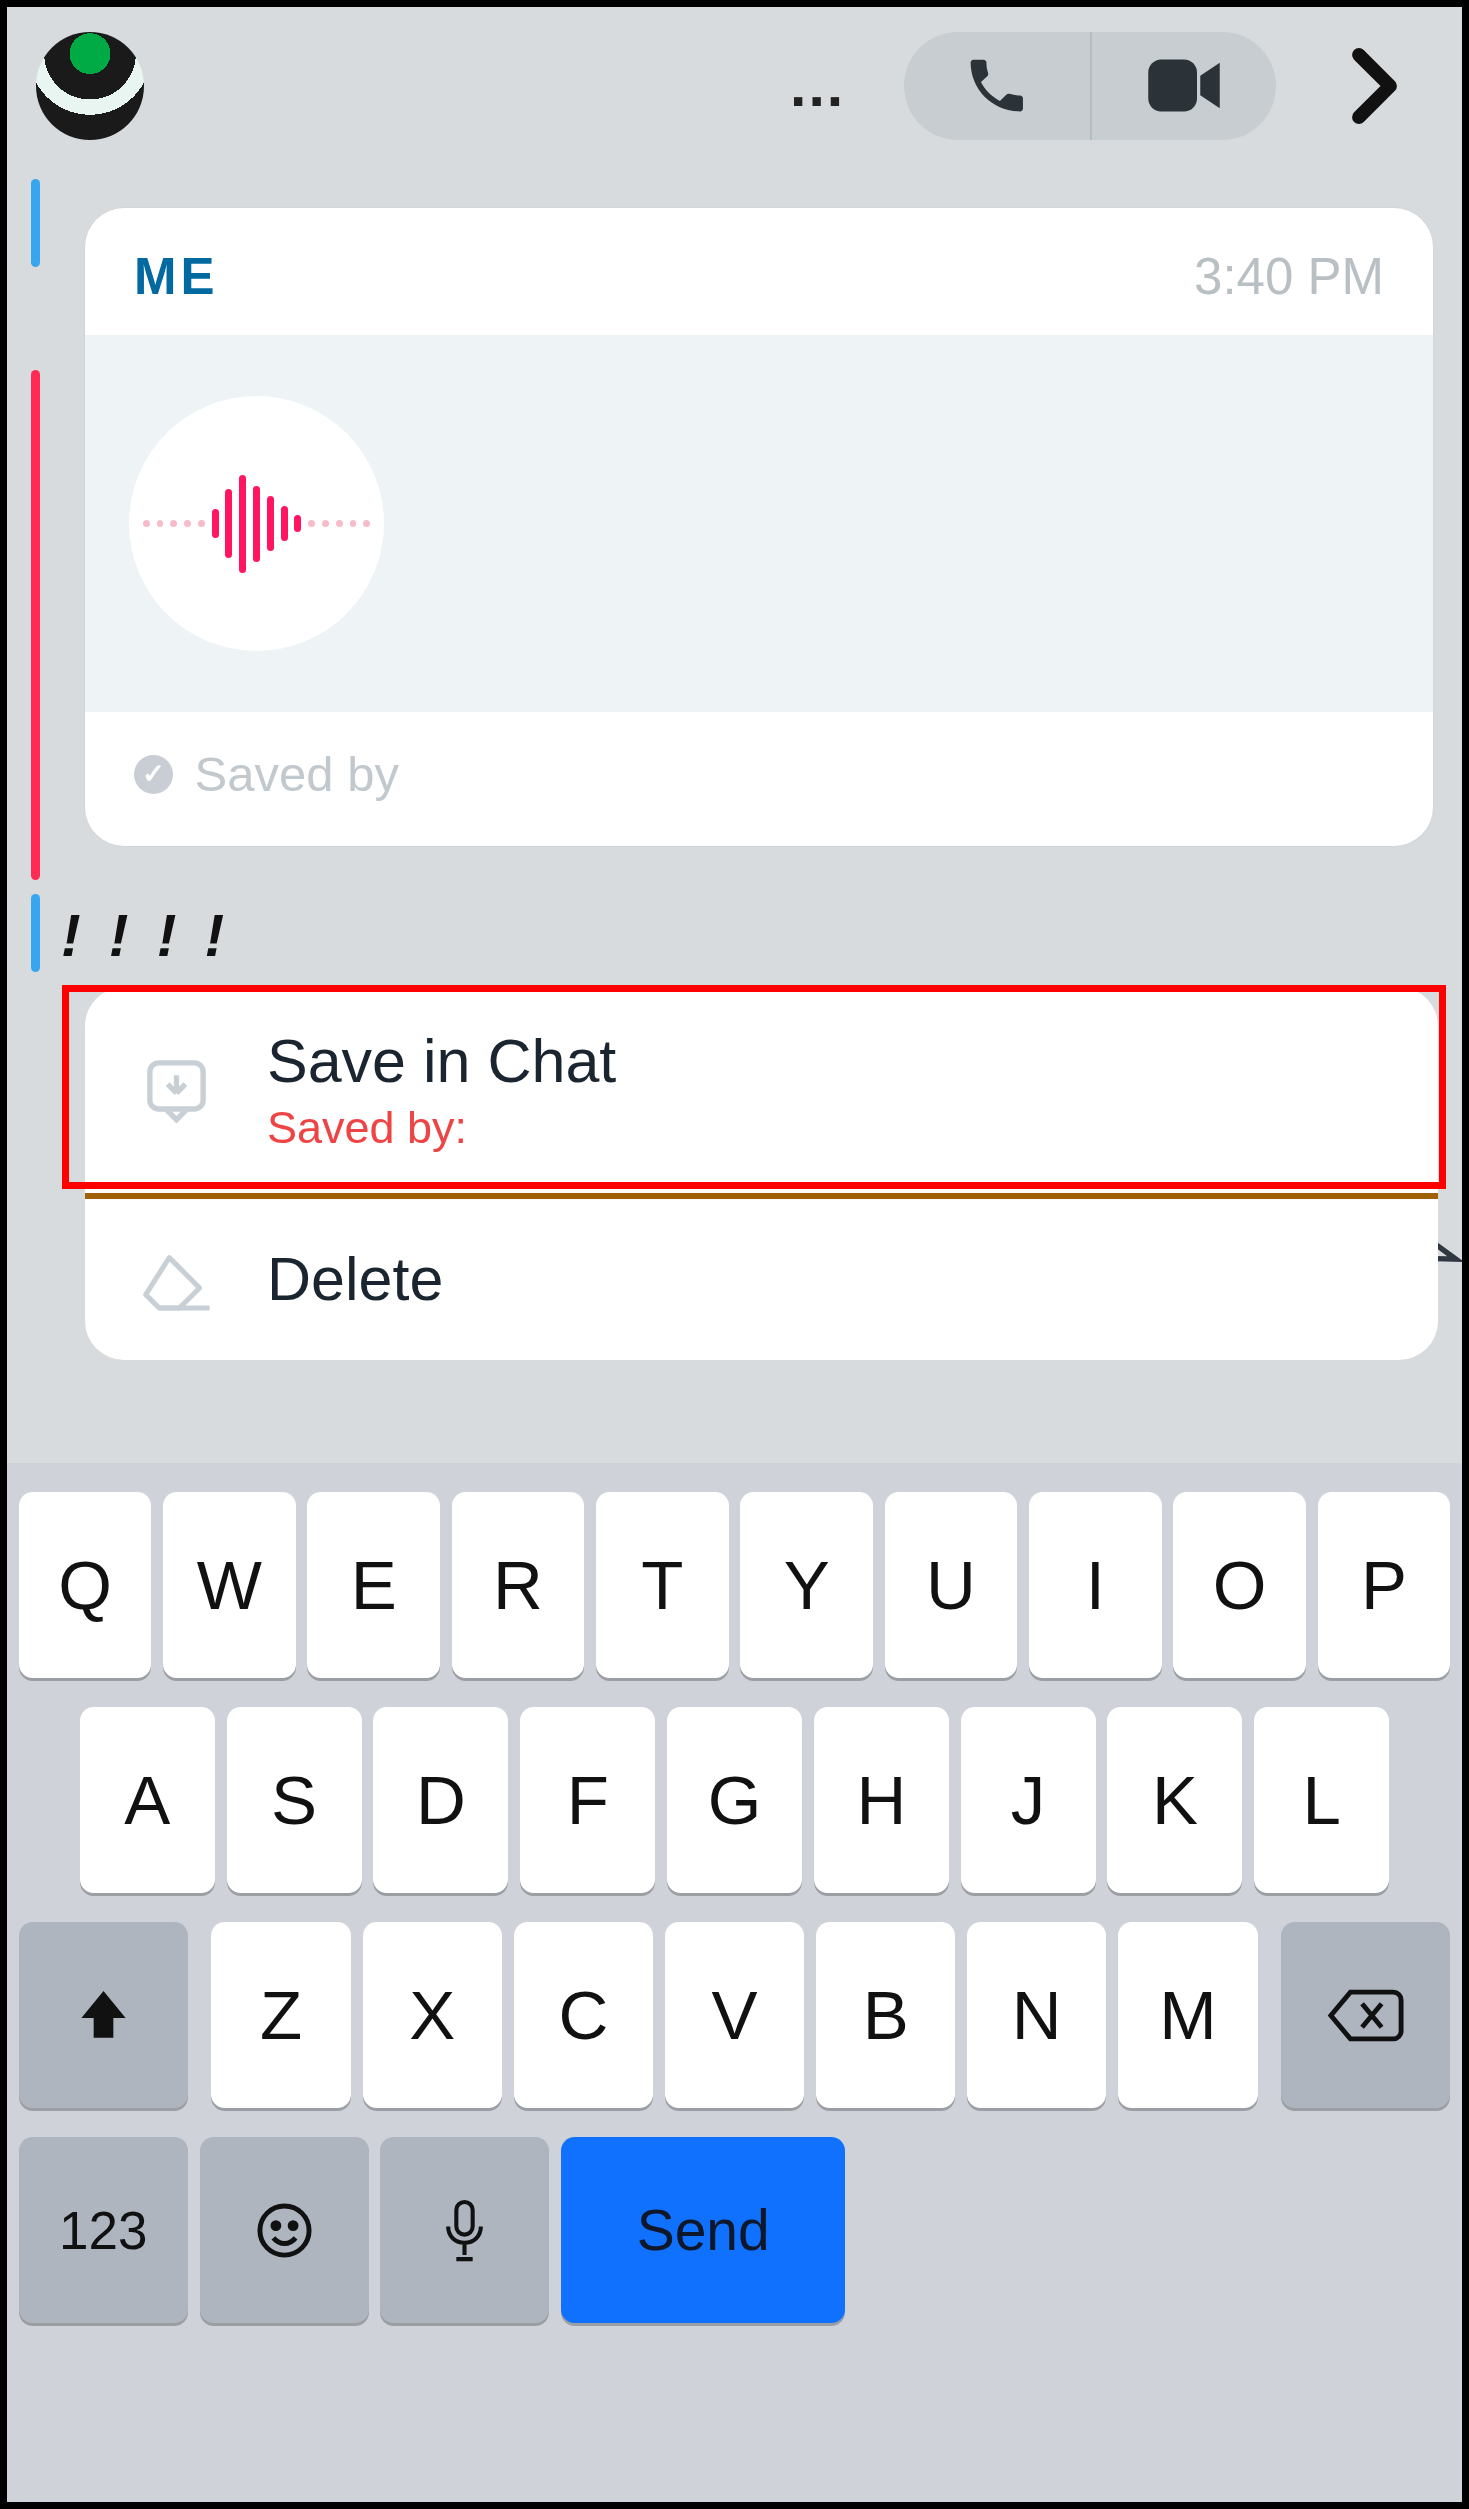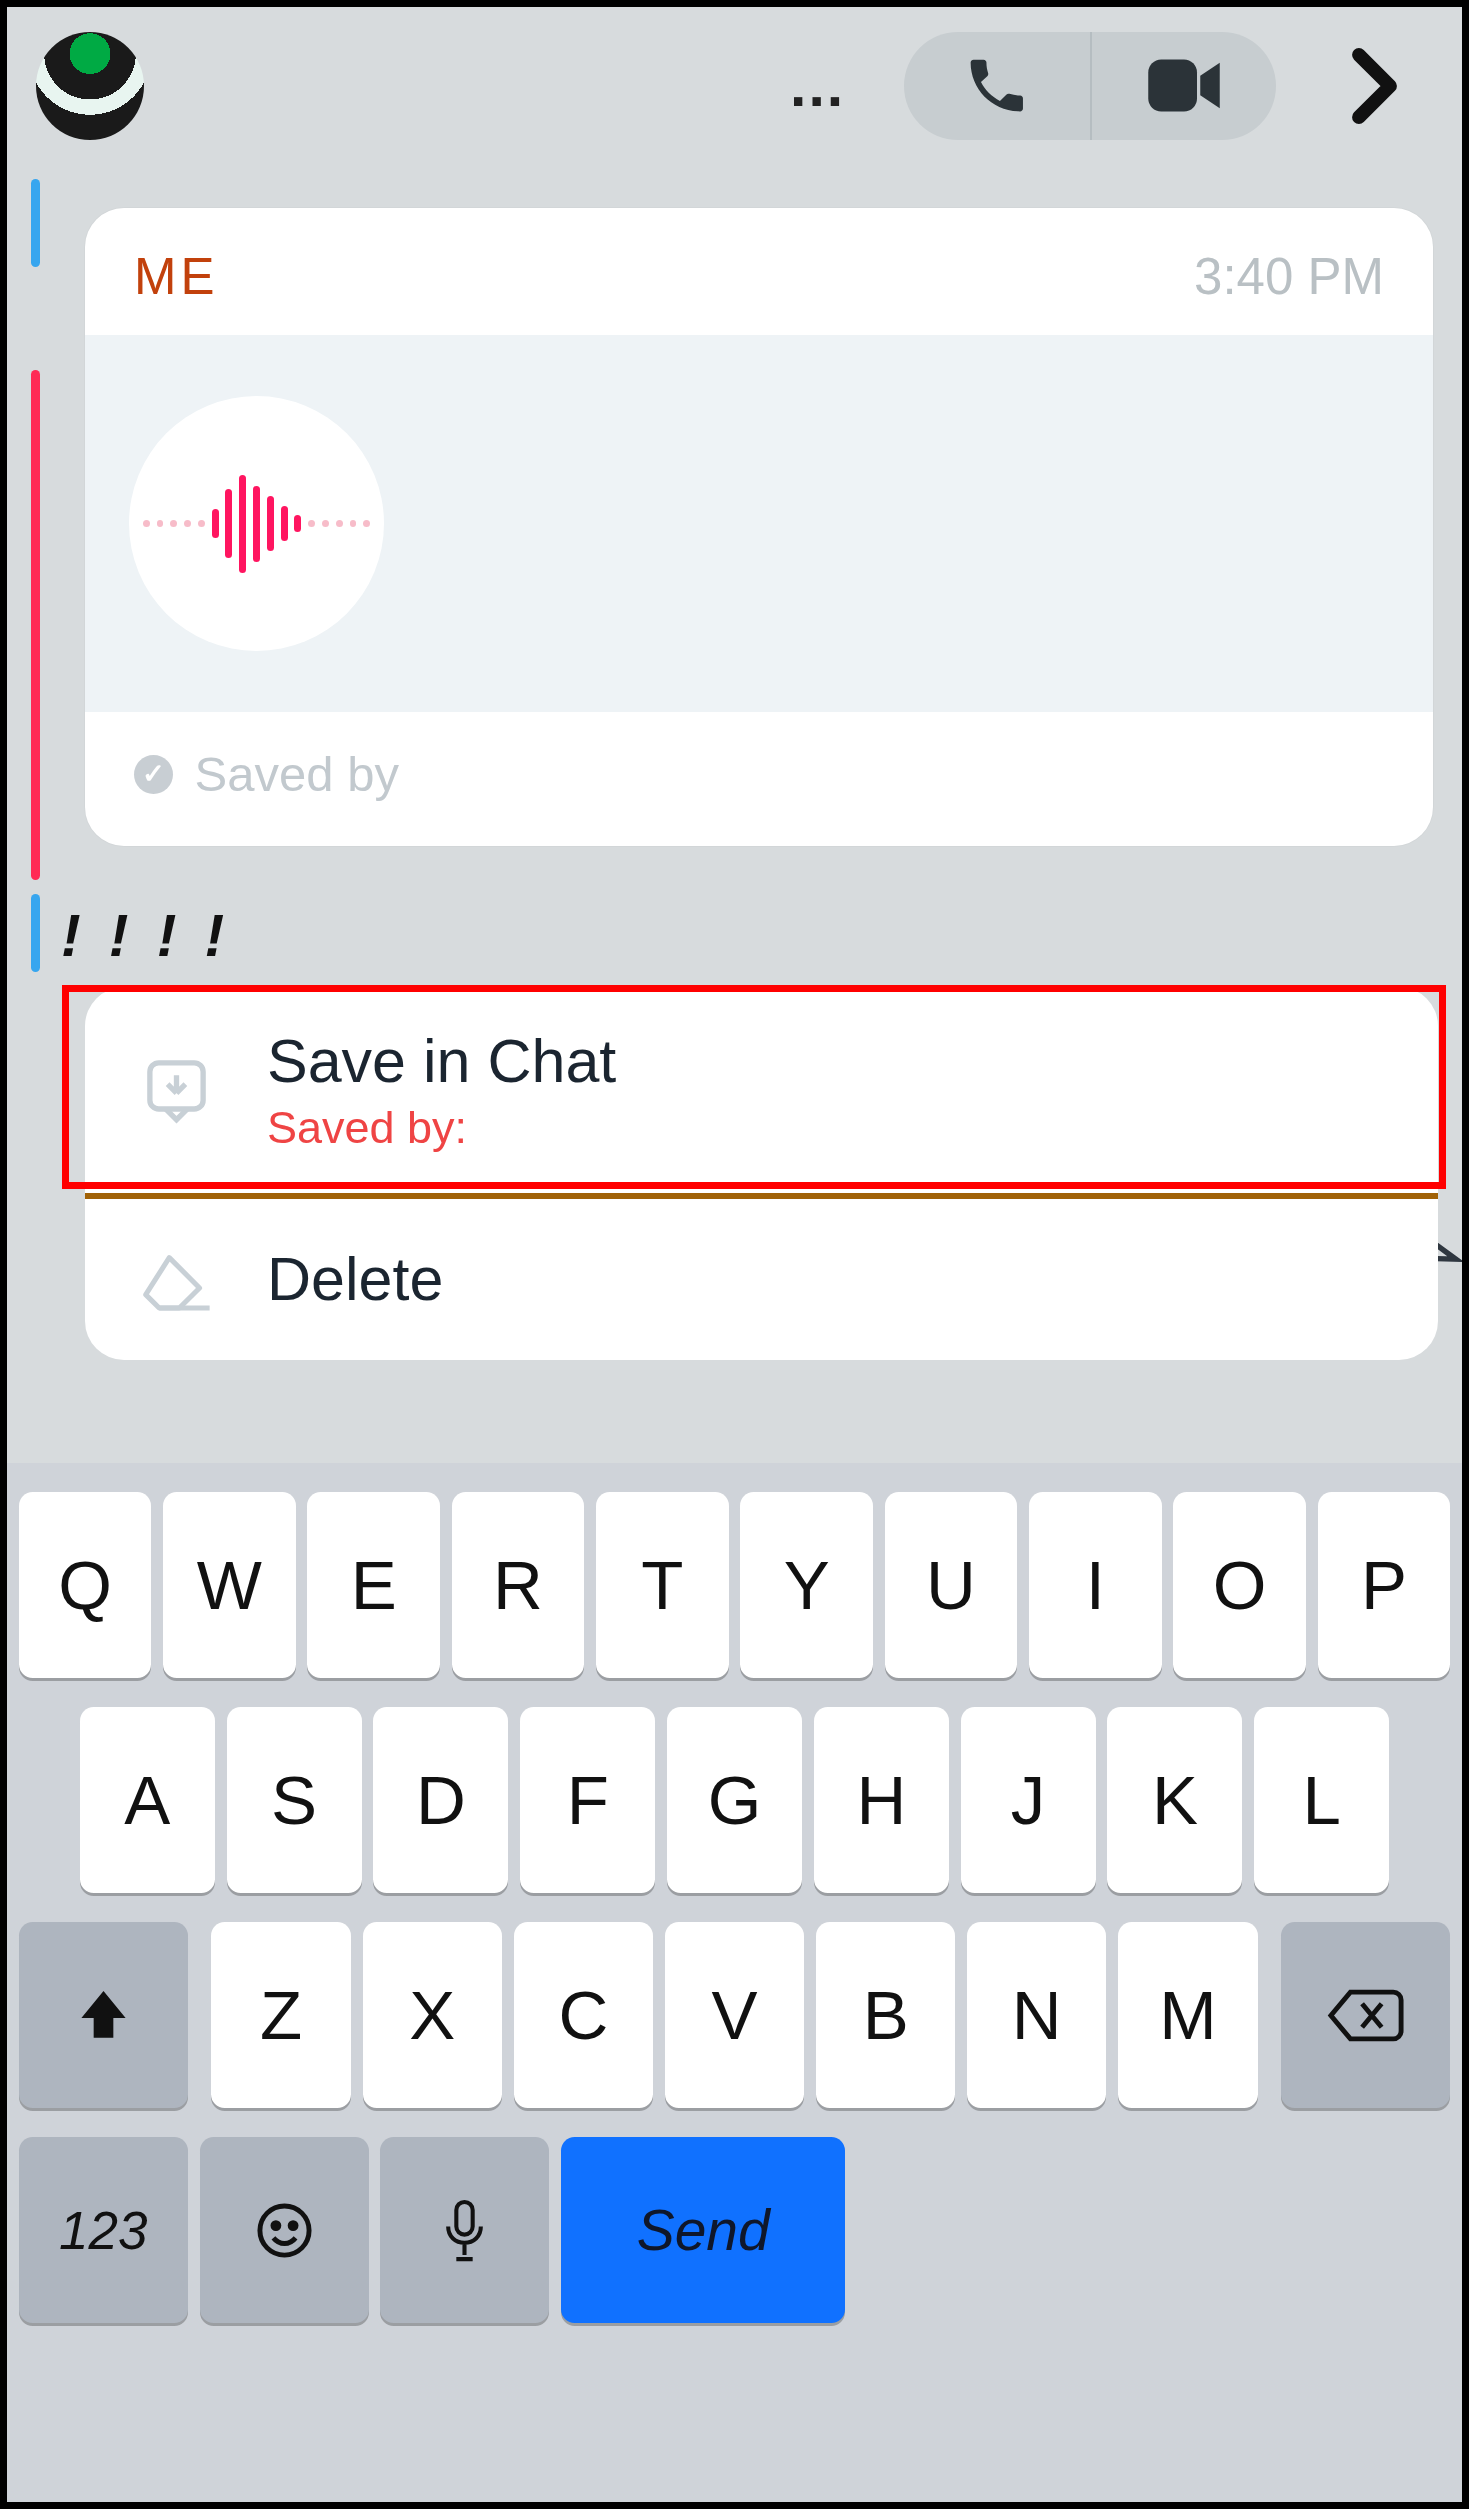--- a/index.html
+++ b/index.html
@@ -19,21 +19,21 @@
   
   .bg-bar { position: absolute; left: 23.5px; width: 9.8px; background: #37a6ef; border-radius: 4.9px; }
   .bg-bar.b1 { top: 172px; height: 88px; }
   .bg-bar.red { top: 363px; height: 510px; background: #ff2b55; }
   .bg-bar.b2 { top: 887px; height: 78px; }
   .bg-text { position: absolute; left: 54px; top: 895px; font-size: 59px; font-style: italic; font-weight: 800; color: #111; letter-spacing: 5.9px; }
 
   
   .msg-card { position: absolute; left: 78px; right: 29px; top: 201px; background: #fff; border-radius: 39px; box-shadow: 0 0 0 1px rgba(0,0,0,0.02); overflow: hidden; }
   .msg-head { display: flex; justify-content: space-between; align-items: center; padding: 39px 49px 29px 49px; }
-  .msg-sender { color: #c2410c; font-weight: 400; font-size: 51px; letter-spacing: 3.9px; }
+  .msg-sender { color: #0369a1; font-weight: 700; font-size: 51px; letter-spacing: 3.9px; }
   .msg-time { color: #b9c0c4; font-size: 51px; }
   .voice-area { background: #eef3f6; padding: 54px 44px; height: 377px; display: flex; align-items: center; }
   .voice-circle { width: 255px; height: 255px; background: #fff; border-radius: 50%; display: flex; align-items: center; justify-content: center; }
   .wave { display: flex; align-items: center; gap: 6.9px; }
   .wave span { display: block; width: 6.9px; border-radius: 3.9px; }
   .seen-row { padding: 34px 49px 44px 49px; display: flex; align-items: center; gap: 21.6px; color: #c2c9ce; font-size: 49px; }
   .seen-check { width: 39px; height: 39px; border-radius: 50%; background: #c8ced3; display: flex; align-items: center; justify-content: center; color: #fff; font-size: 27.4px; font-weight: 900; }
 
   
   .ctx-menu { position: absolute; left: 78px; right: 24px; top: 980px; background: #fff; border-radius: 39px; overflow: visible; }
@@ -49,21 +49,21 @@
   .rocket-peek { position: absolute; right: 3.9px; top: 1181px; font-size: 78px; color: #3b4047; transform: rotate(-20deg); }
 
   
   .keyboard { position: absolute; left: 0; right: 0; bottom: 0; top: 1456px; background: #cfd3d9; padding: 29px 11.8px 11.8px 11.8px; display: flex; flex-direction: column; gap: 29px; }
   .krow { display: flex; gap: 11.8px; justify-content: center; }
   .key { background: #fff; border-radius: 13.7px; height: 186px; display: flex; align-items: center; justify-content: center; font-size: 69px; color: #111; box-shadow: 0 2.9px 0 rgba(0,0,0,0.25); flex: 1; }
   .key.fn { background: #aeb5bf; }
   .key.shift { flex: 0 0 169px; }
   .key.bksp { flex: 0 0 169px; }
   .row2pad { padding: 0 61px; }
-  .bottomrow { display: flex; gap: 11.8px; font-style: italic; }
+  .bottomrow { display: flex; gap: 11.8px; }
   .bottomrow .key { font-size: 53px; }
   .key.small { flex: 0 0 169px; }
   .key.mic { flex: 0 0 169px; }
   .key.space { flex: 1; font-size: 53px; }
   .key.send { flex: 0 0 284px; background: #1071ff; color: #0f172a; font-size: 57px; }
 
   svg { display: block; }
 </style>
 </head>
 <body>

